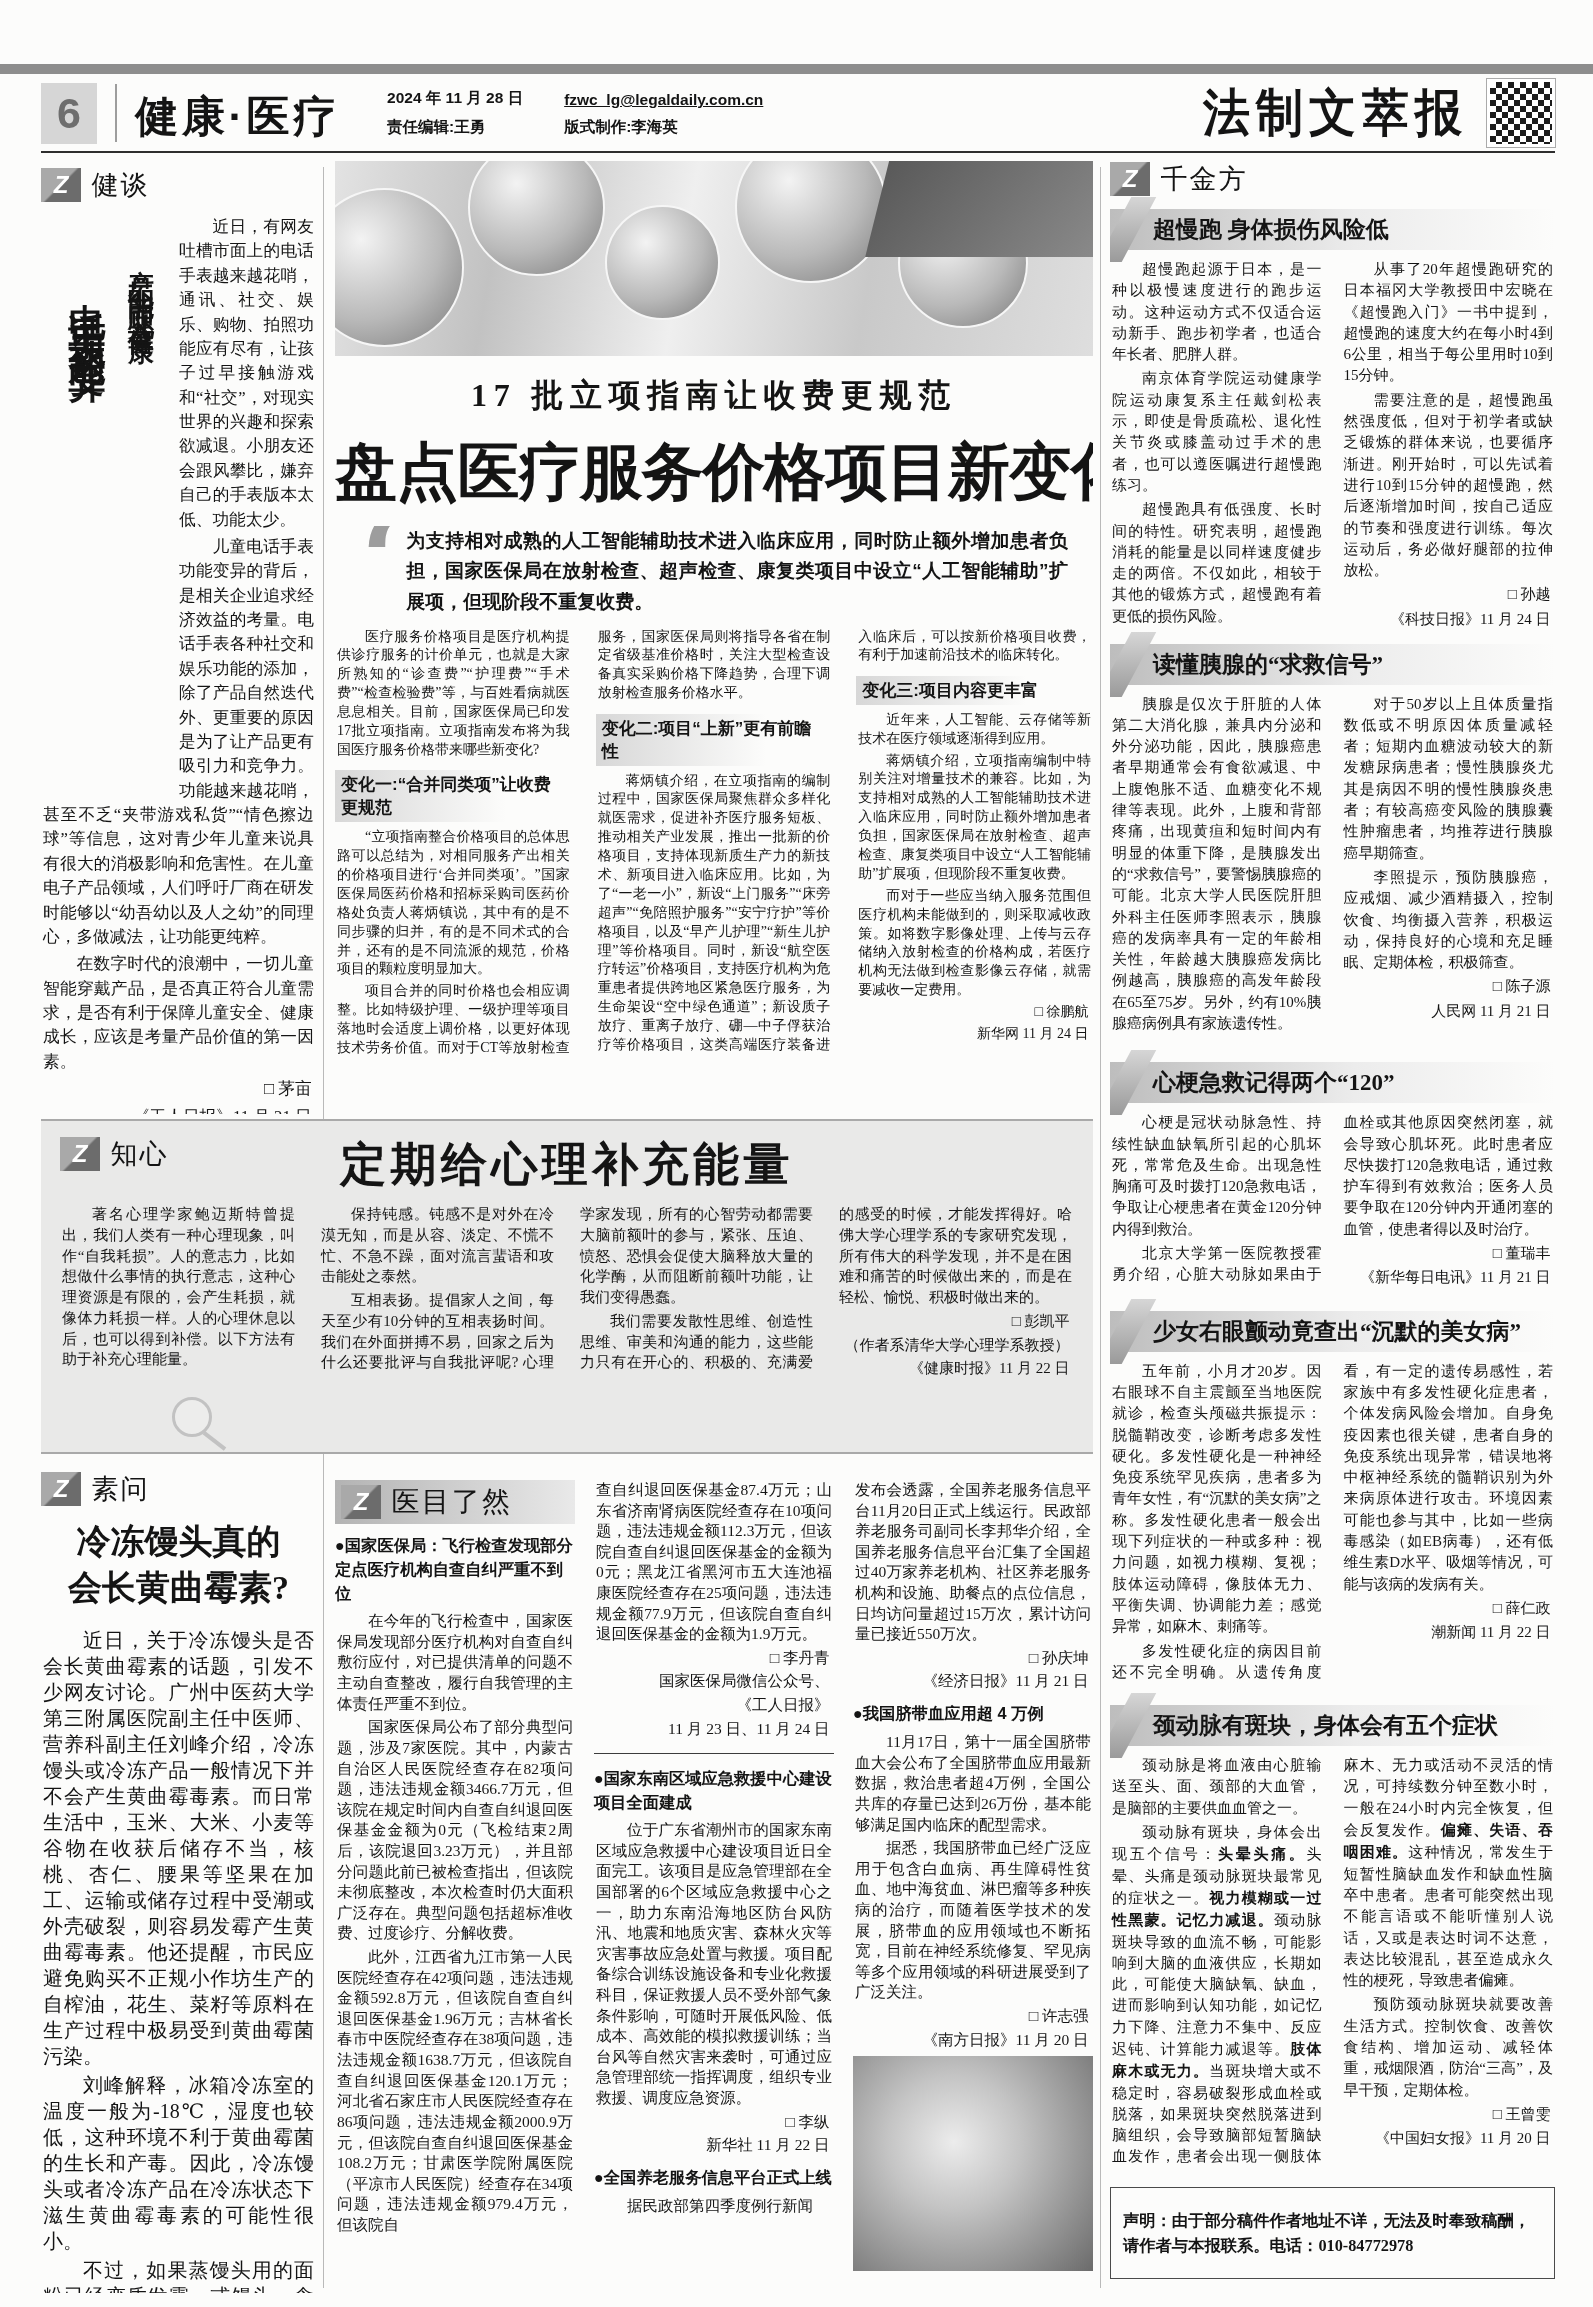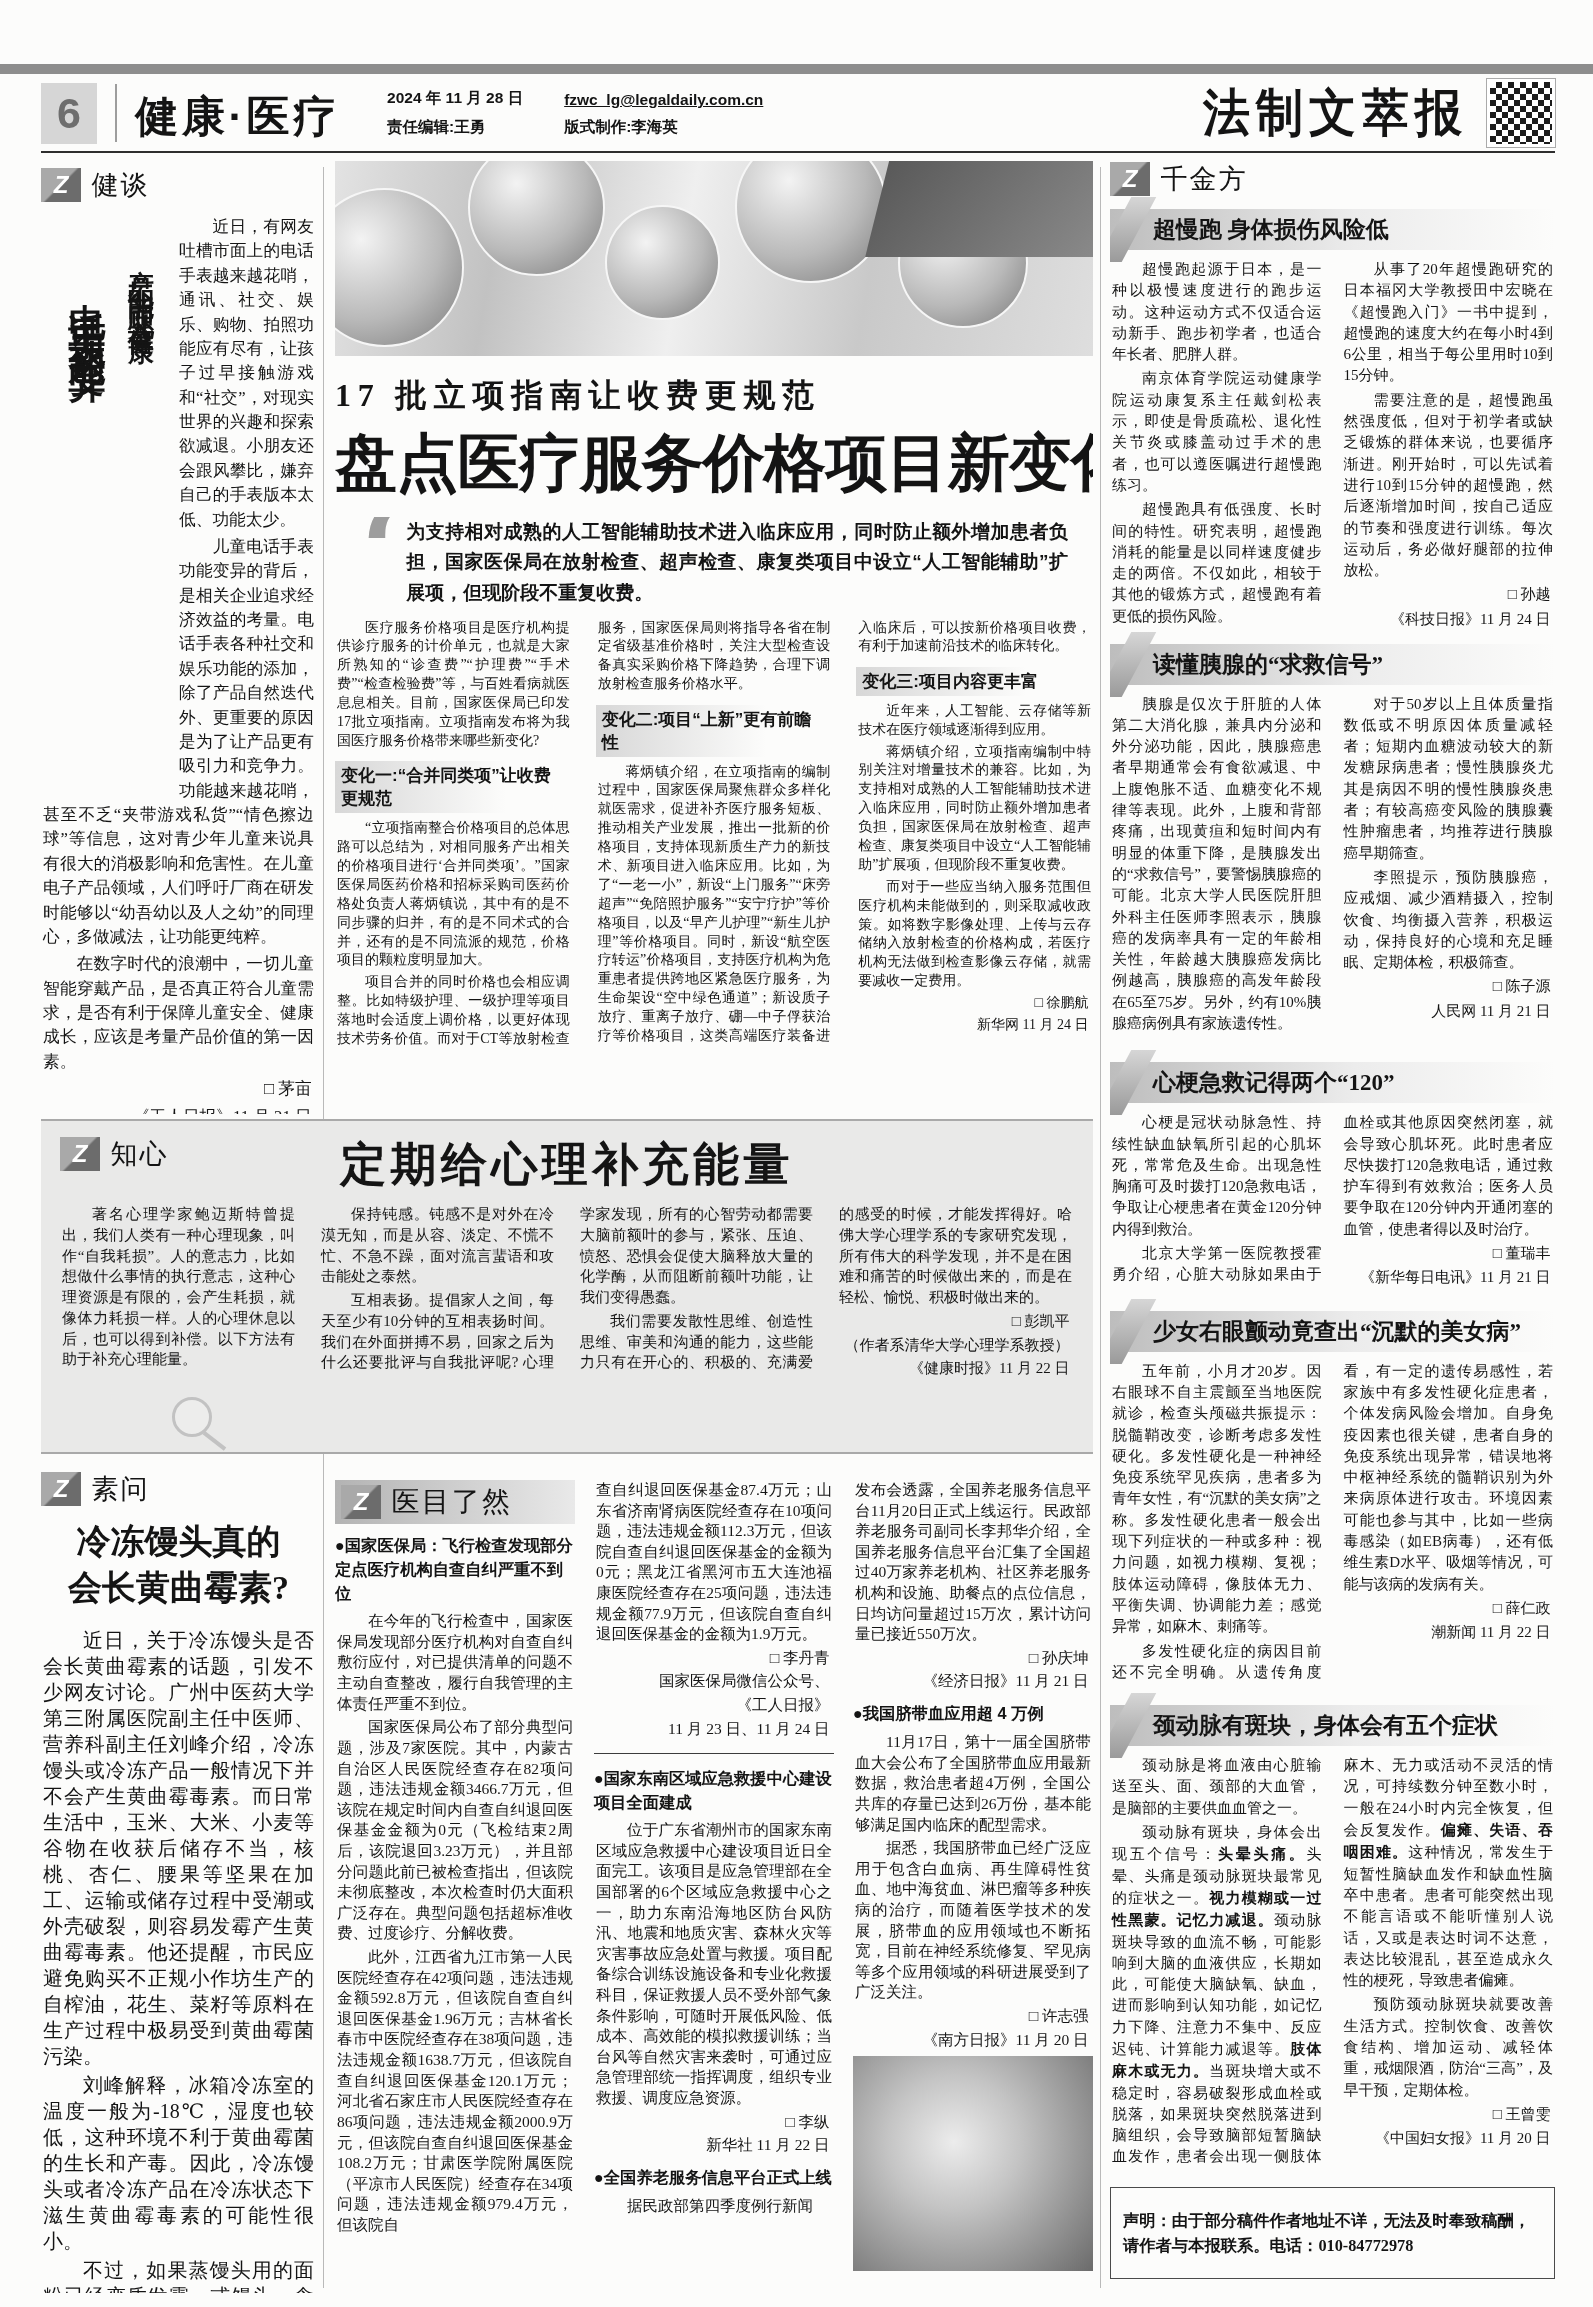--- a/index.html
+++ b/index.html
@@ -41,21 +41,21 @@
   .jt-main{writing-mode:vertical-rl;font:900 37px "Liberation Serif",serif;letter-spacing:9px;padding-top:25px;}
   .jt-sub{writing-mode:vertical-rl;font:700 26px "Liberation Serif",serif;letter-spacing:7.4px;}
   
   .center{position:absolute;left:335px;top:161px;width:758px;height:956px;overflow:hidden;z-index:1;}
   .banner{position:relative;height:195px;overflow:hidden;
           background:linear-gradient(100deg,#e3e3e3,#c2c2c2 22%,#efefef 46%,#c9c9c9 70%,#dedede);}
   .circ{position:absolute;border-radius:50%;border:2.2px solid #f6f6f6;
         background:radial-gradient(circle at 35% 32%,#f3f3f3,#b9b9b9 55%,#8e8e8e 85%);}
   .banner-dark{position:absolute;right:-30px;top:-15px;width:244px;height:111px;transform:skewX(-14deg);
                background:linear-gradient(120deg,#585858,#8c8c8c);}
-  .kicker{font:600 32px "Liberation Serif",serif;letter-spacing:6.7px;margin:18px 0 3px;}
+  .kicker{text-align:center;font:600 32px "Liberation Serif",serif;letter-spacing:6.7px;margin:18px 0 12px;}
   .headline{text-align:center;font:900 62px "Liberation Serif",serif;letter-spacing:-0.7px;margin:0 0 12px;white-space:nowrap;}
   .lead{display:flex;gap:15px;padding:0 25px;margin-bottom:10.4px;align-items:flex-start;}
   .quote{font:900 126px "DejaVu Serif",serif;color:#9d9d9d;line-height:.55;height:68px;overflow:hidden;}
   .lead-text{font:700 19px "Liberation Sans",sans-serif;line-height:1.6;text-align:justify;}
   .main-cols{column-count:3;column-gap:24px;font-size:14px;line-height:1.35;}
   
   .col-right{position:absolute;left:1110px;top:161px;width:445px;height:2135px;overflow:hidden;z-index:1;}
   .rtitle{position:relative;height:41px;margin:12px 0 9px;box-sizing:border-box;padding-left:43px;
           display:flex;align-items:center;font:900 23px "Liberation Serif",serif;
           background:linear-gradient(90deg,#bdbdbd,#ececec 55%,#fcfcfb);white-space:nowrap;}

